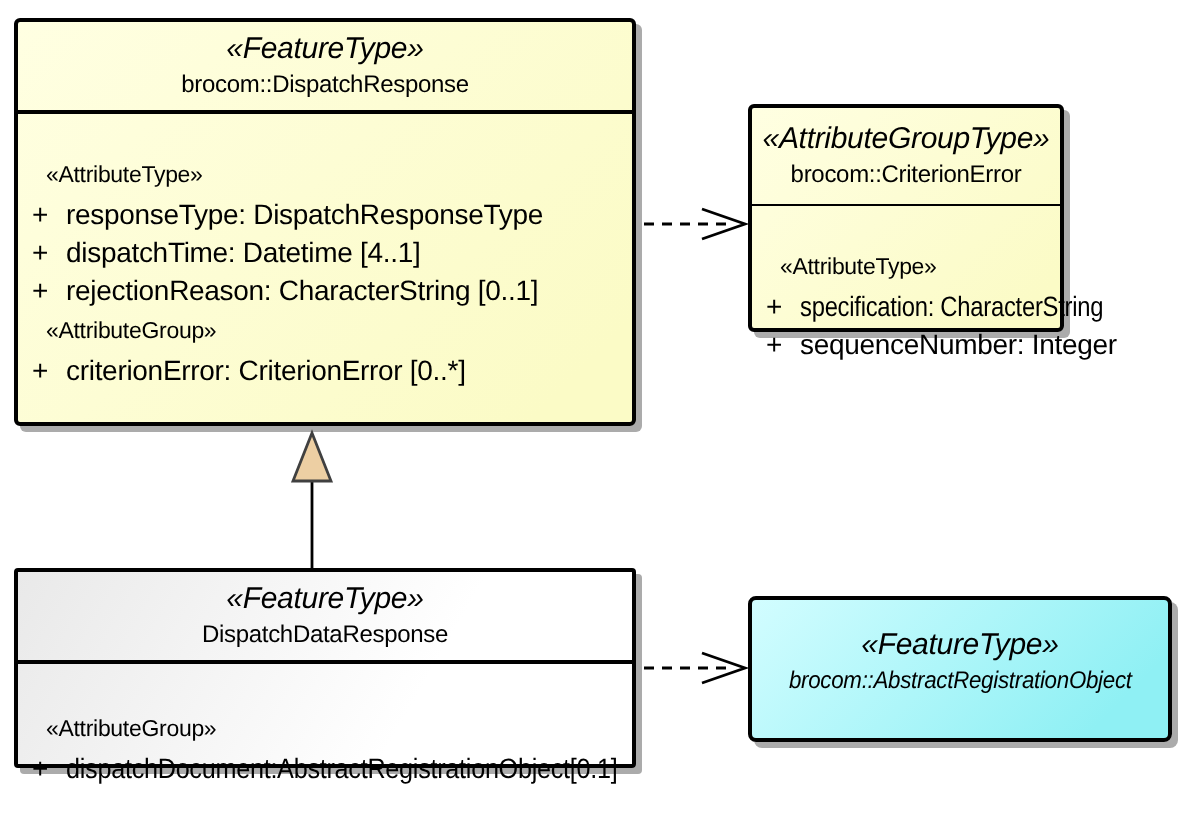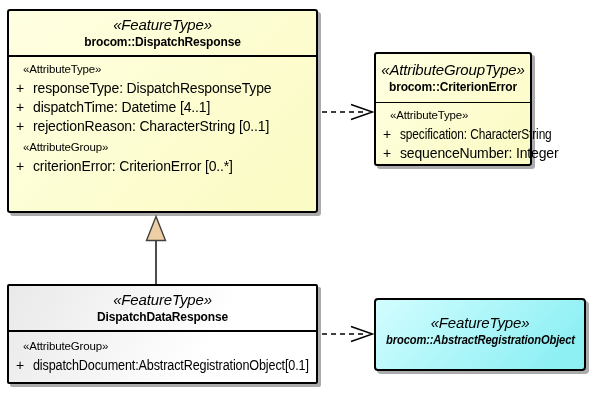--- a/index.html
+++ b/index.html
@@ -10,23 +10,23 @@
   .uml-box{
     position:absolute;box-sizing:border-box;border:2px solid #000;
     box-shadow:3px 3px 0 #ababab;
   }
   .box-yellow{background:linear-gradient(135deg,#ffffe2 0%,#fbfbc6 90%);border-radius:3px;}
   .box-gray{background:linear-gradient(120deg,#e9e9e9 0%,#ffffff 65%);border-radius:2px;}
   .box-cyan{background:linear-gradient(135deg,#d2fdff 0%,#8ff0f4 85%);border-radius:4px;}
   .hdr{box-sizing:border-box;border-bottom:2px solid #000;text-align:center;padding-top:5px;}
   .hdr-thin{border-bottom-width:1px;}
   .stereo{font-size:15px;line-height:17px;letter-spacing:-0.15px;white-space:nowrap;font-style:italic;}
-  .name{font-size:12px;font-weight:bold;line-height:19px;letter-spacing:-0.15px;white-space:nowrap;}
+  .name{font-size:12px;font-weight:normal;line-height:19px;letter-spacing:-0.15px;white-space:nowrap;}
   .name-italic{font-style:italic;}
-  .bdy{padding-top:3px;}
+  .bdy{padding-top:3px;margin-top:19px;}
   .sec-h{font-size:11.5px;line-height:19px;padding-left:14px;letter-spacing:-0.15px;white-space:nowrap;}
   .row{font-size:14px;line-height:19px;letter-spacing:-0.15px;white-space:nowrap;}
   .vis{display:inline-block;width:17px;margin-left:7px;}
   .fit{display:inline-block;transform:scaleX(0.93);transform-origin:50% 50%;}
   .condense85{display:inline-block;transform:scaleX(0.85);transform-origin:0 50%;}
   .condense90{display:inline-block;transform:scaleX(0.90);transform-origin:0 50%;}
   .connectors{position:absolute;left:0;top:0;width:600px;height:411px;pointer-events:none;}
 </style>
 </head>
 <body>

